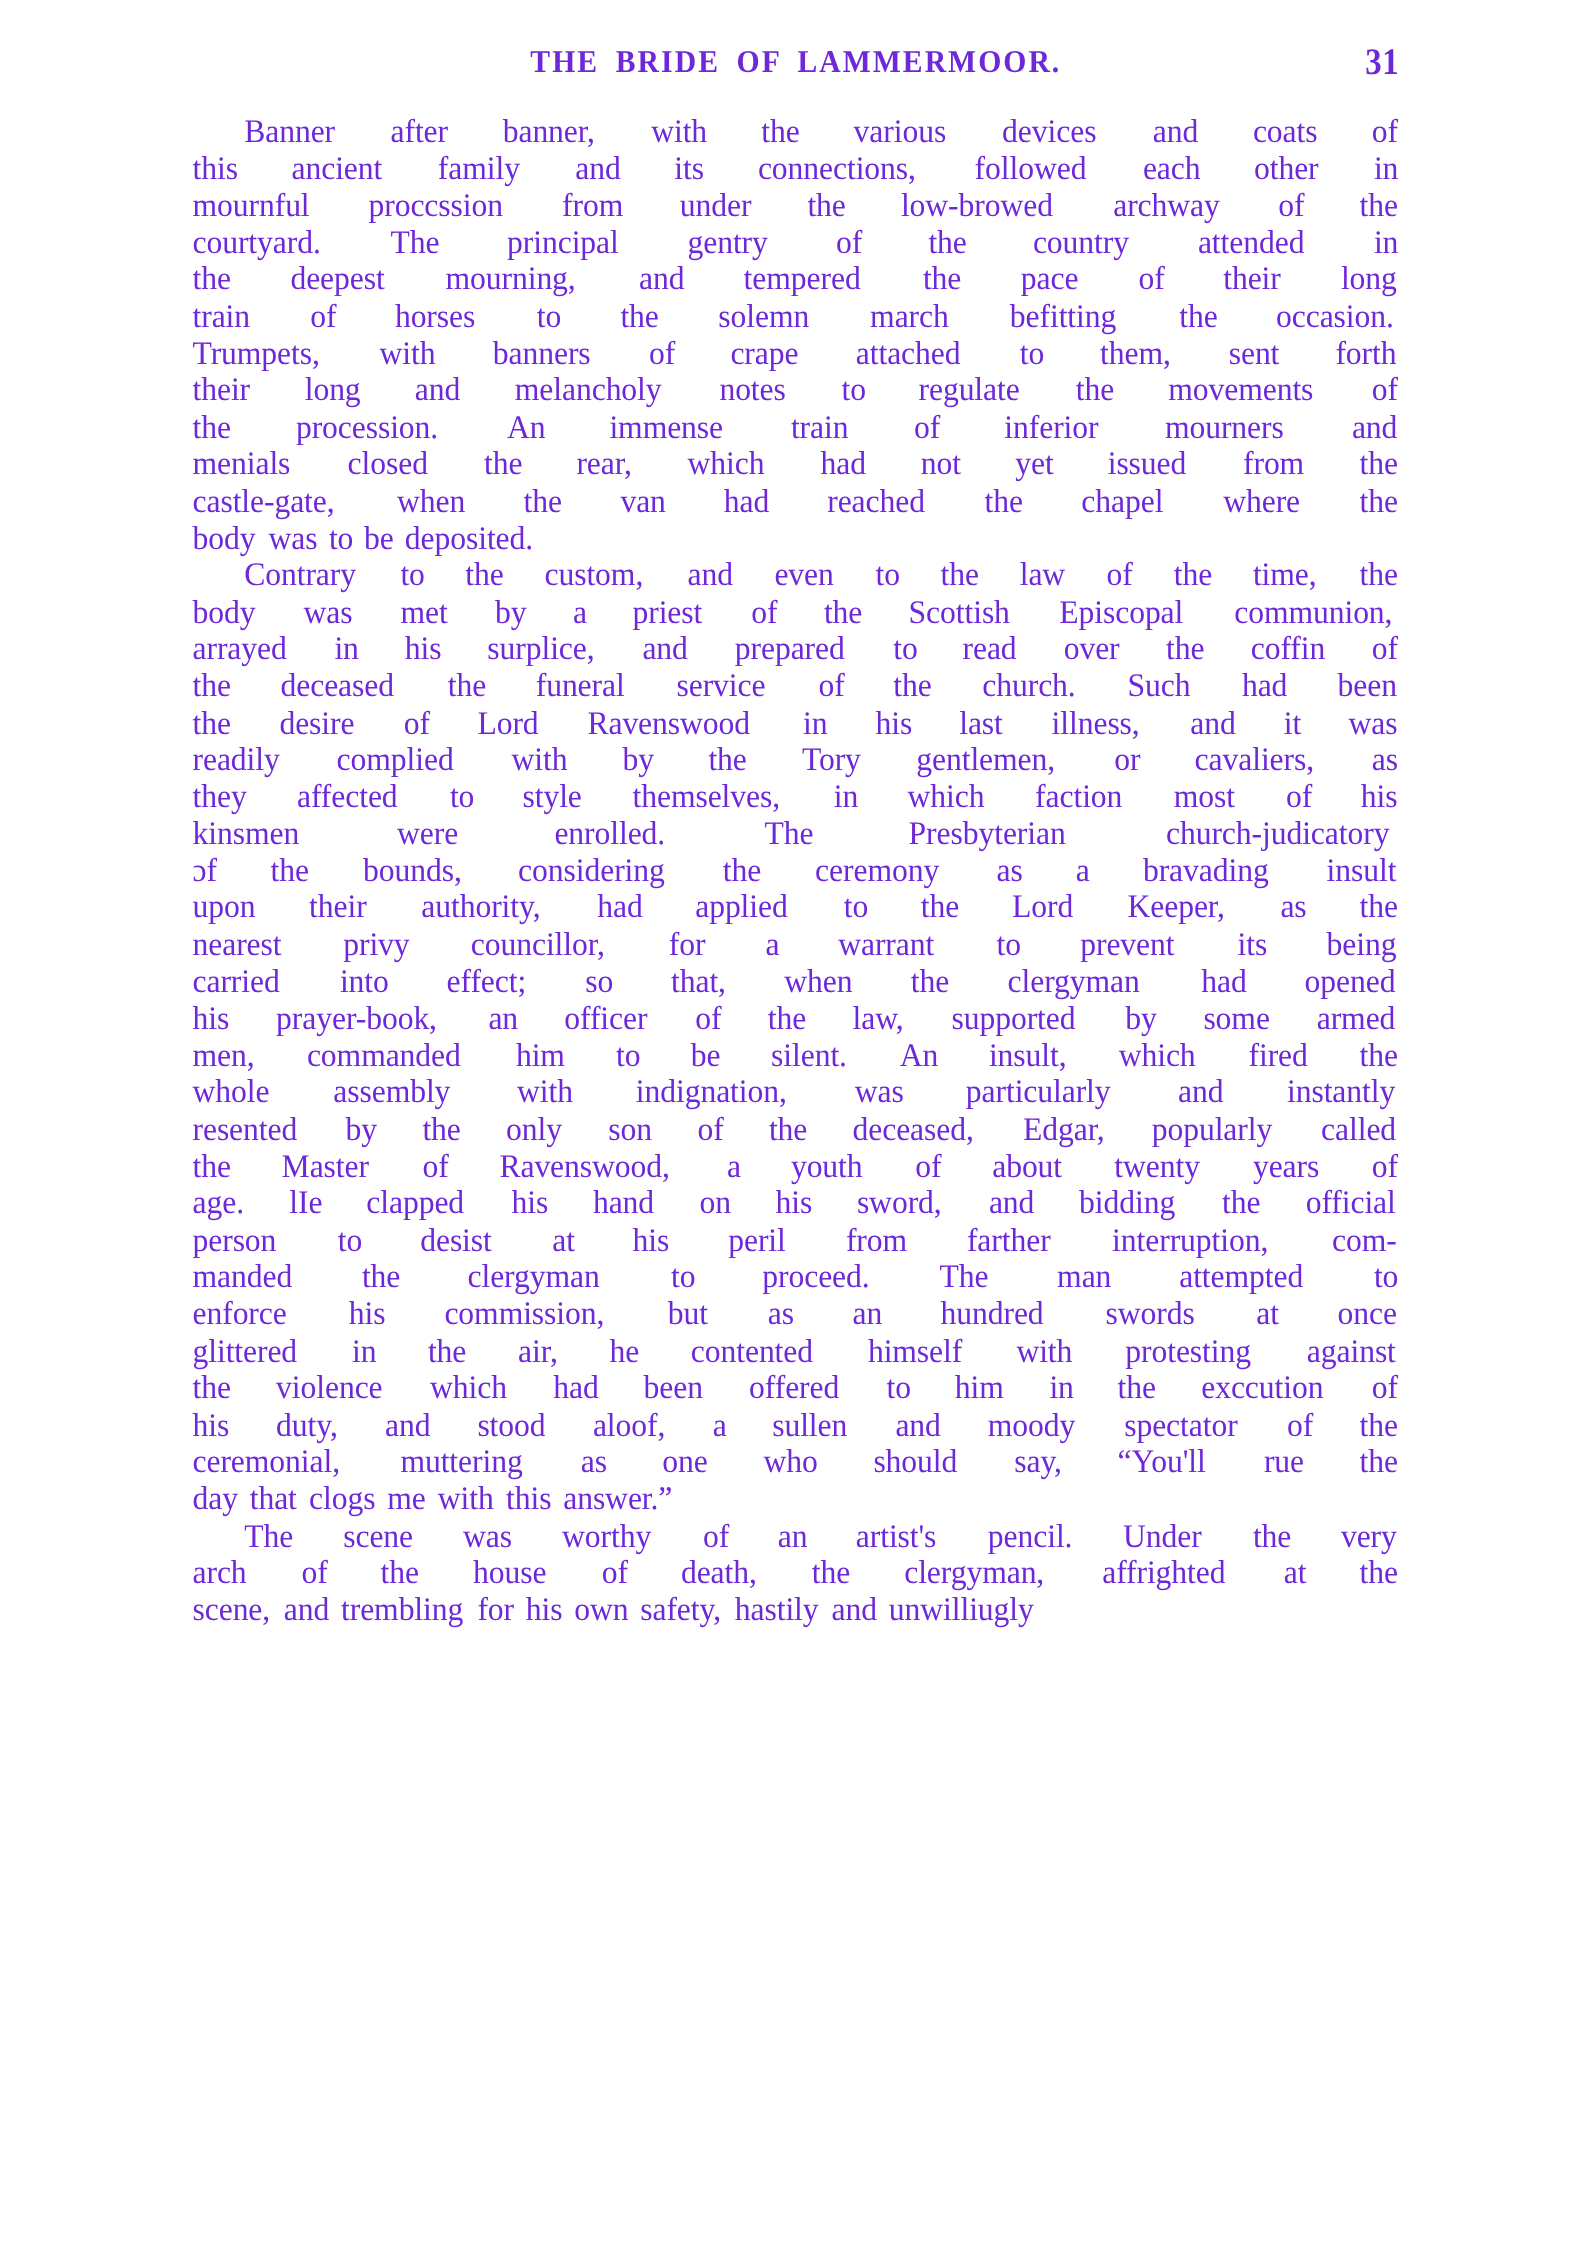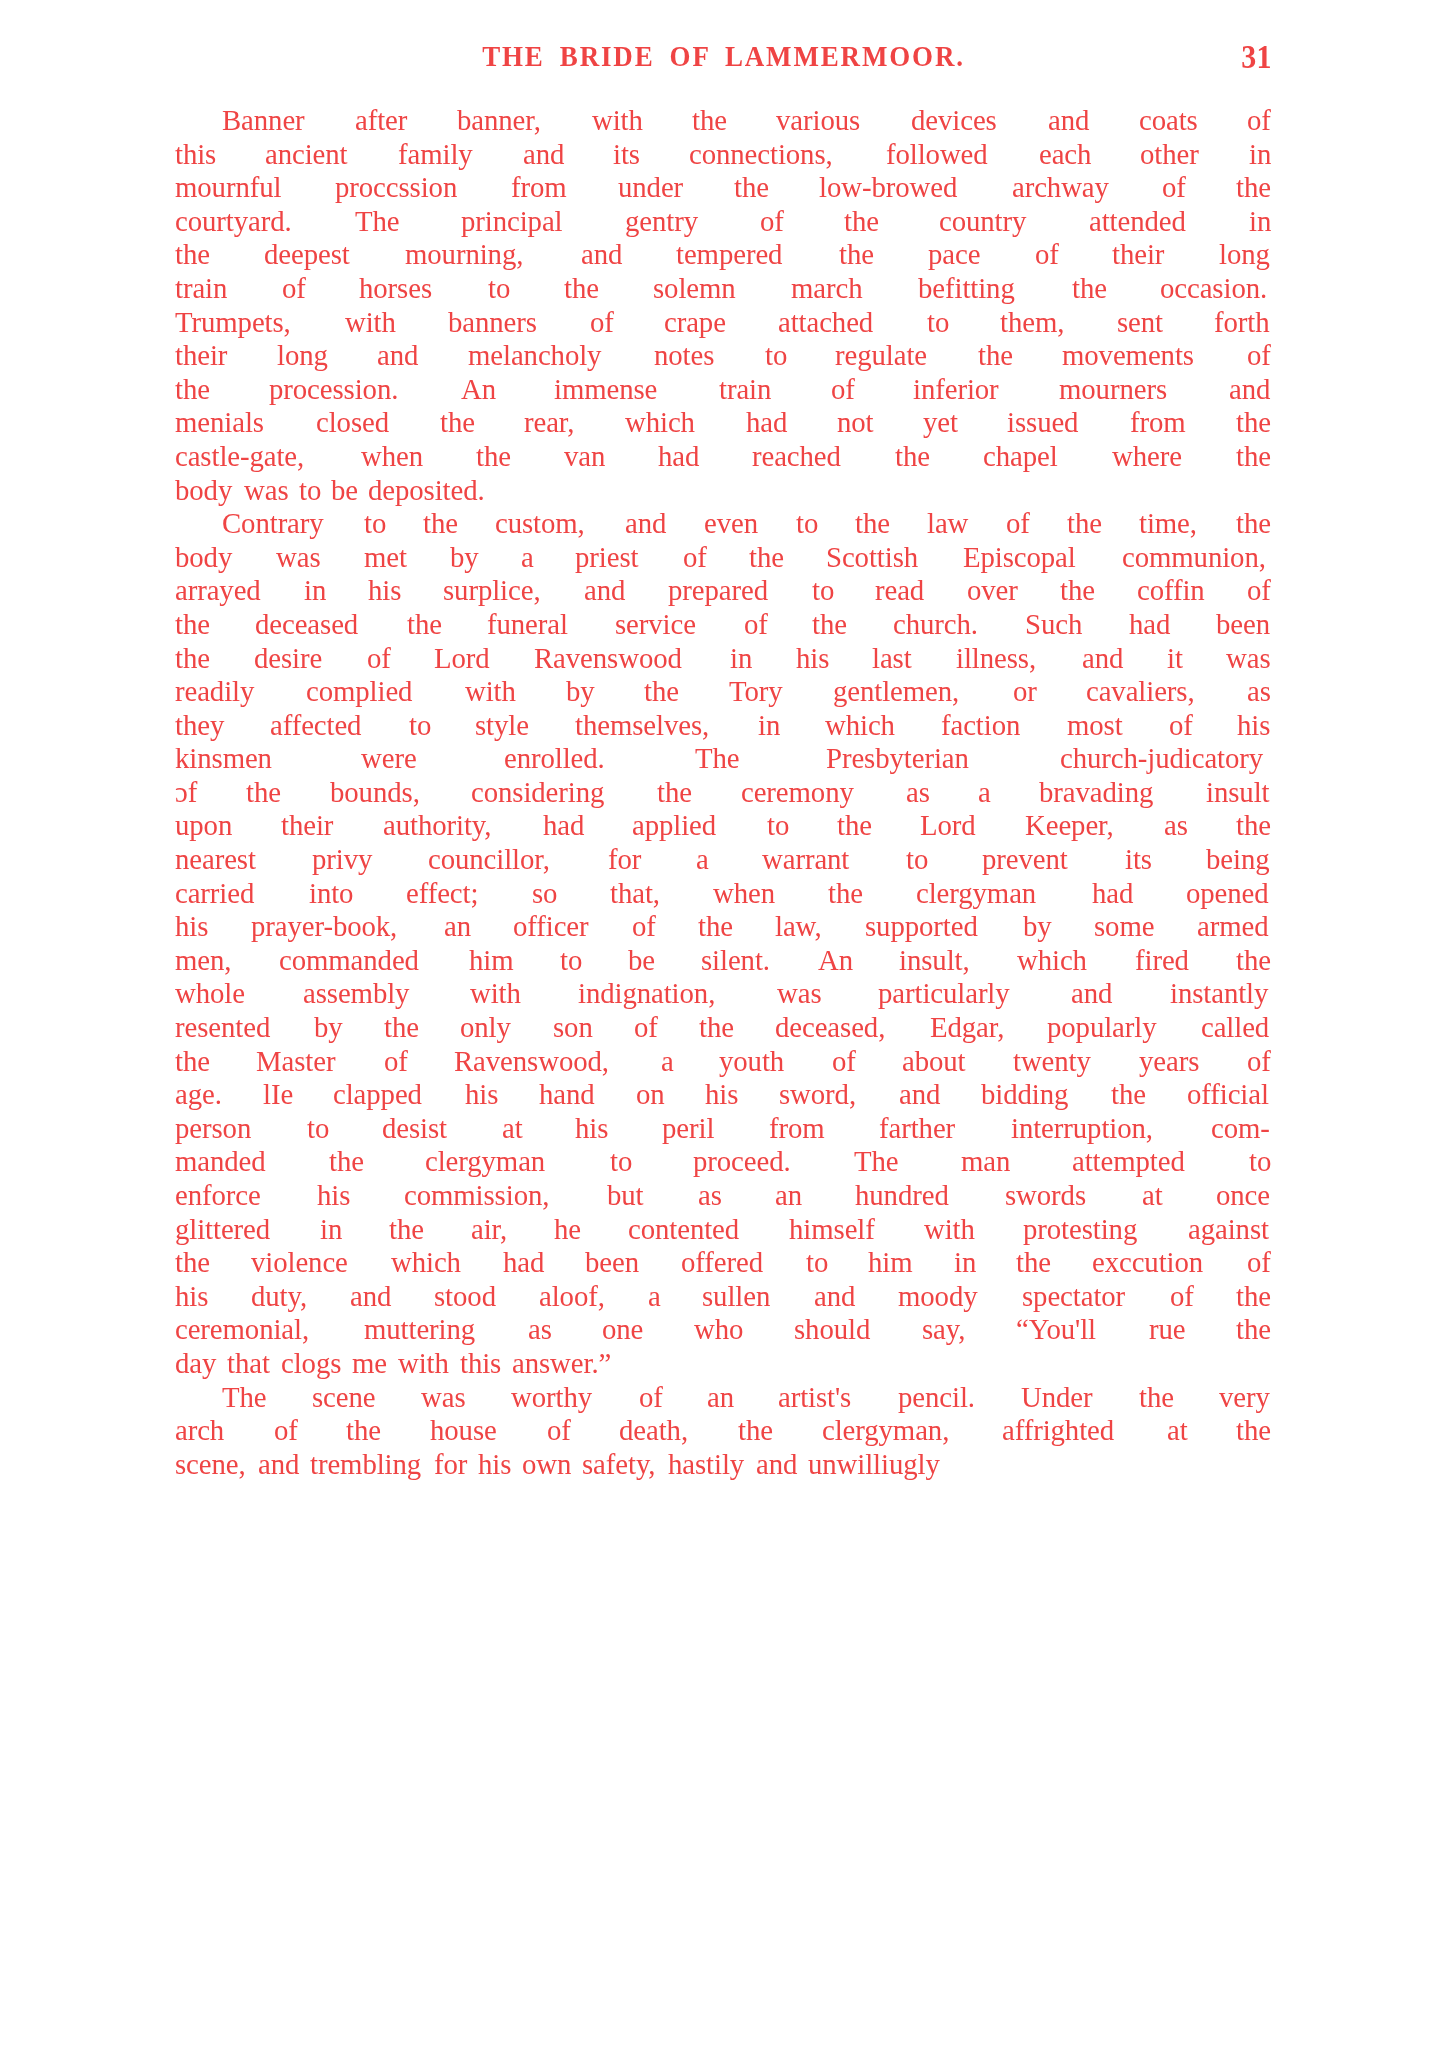--- a/index.html
+++ b/index.html
@@ -10,21 +10,21 @@
   }
 
   .page {
     position: relative;
     width: 1445px;
     height: 2054px;
     background: #ffffff;
     margin: 0 auto;
     overflow: hidden;
     font-family: "Liberation Serif", "DejaVu Serif", serif;
-    color: #ef4444;
+    color: #6d28d9;
     -webkit-font-smoothing: none;
   }
 
   
   .running-head {
     position: absolute;
     left: 175px;
     top: 40px;
     width: 1097px;
     height: 46px;

